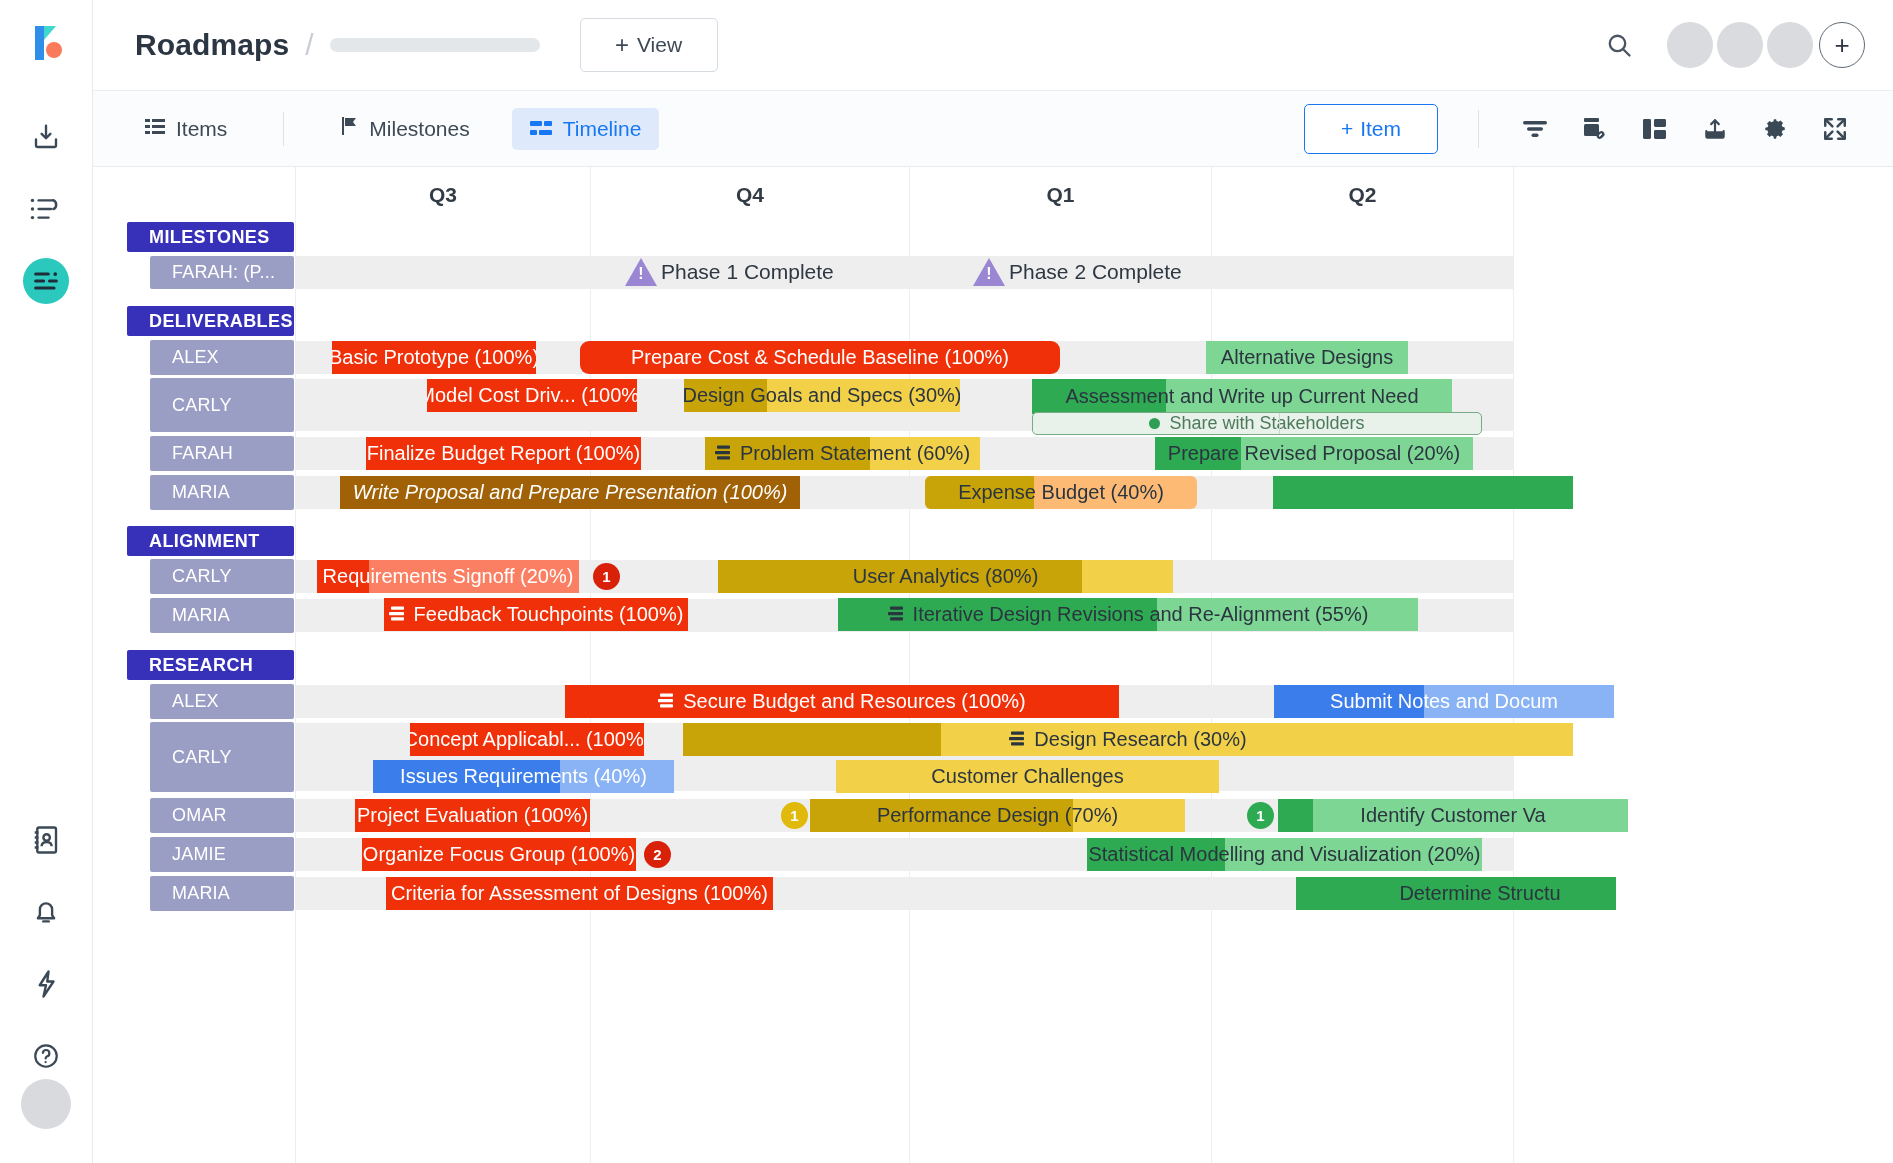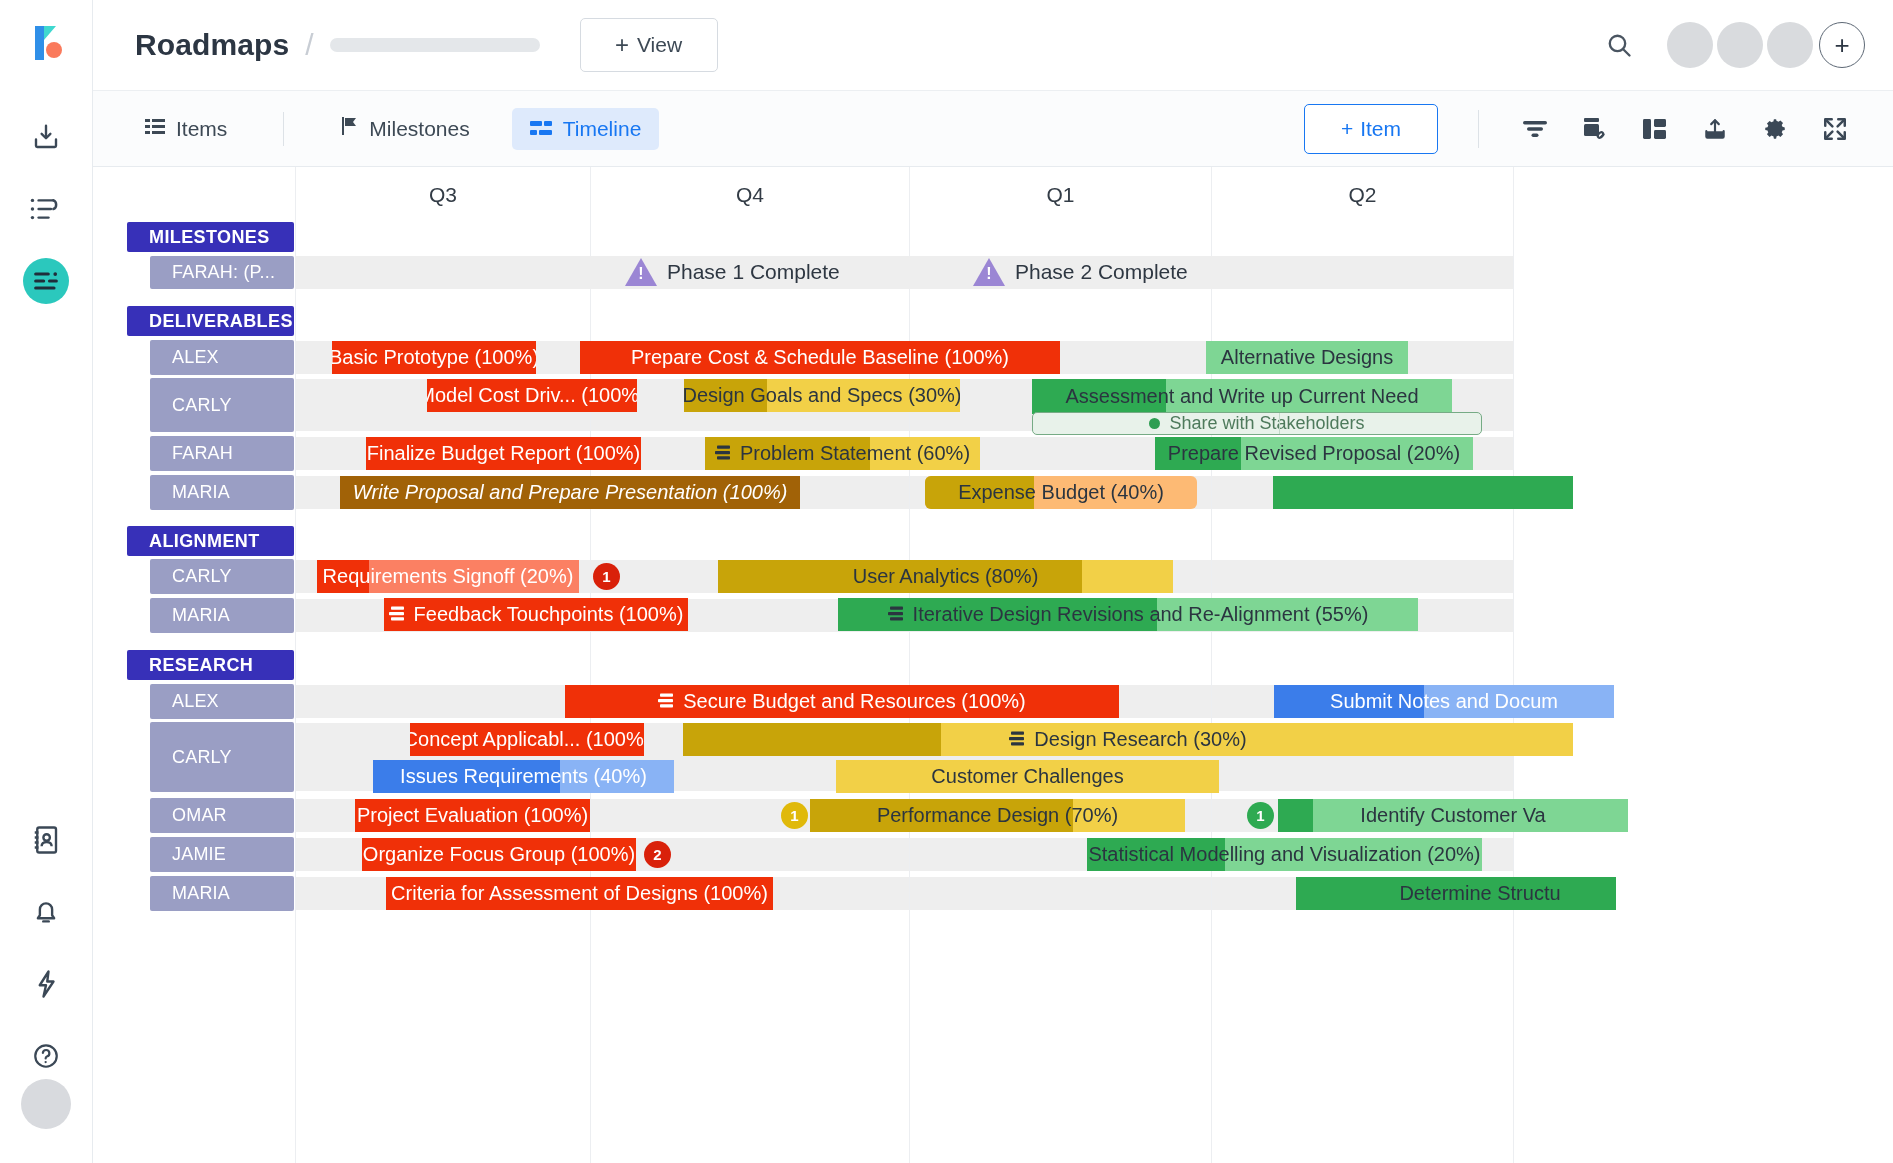--- a/index.html
+++ b/index.html
@@ -92,21 +92,21 @@
   .toolsep { width:1px; height: 38px; background: #dde2e7; margin: 0 26px 0 40px; }
   .tool { margin: 0 17px; color: #3b4856; cursor: pointer; display:flex; }
 
   
   .tl { flex: 1 1 auto; position: relative; overflow: hidden; background: #fff; }
   .tl-inner { position: absolute; inset: 0; }
   .q-cell {
     position: absolute; top: 0; height: 56px;
     border-left: 1px solid #e6e9ed;
     display: flex; align-items: center; justify-content: center;
-    font-size: 21px; color: #333c46;
+    font-size: 21px; color: #333c46; font-weight: bold;
   }
   .q-line {
     position: absolute; top: 0; bottom: 0; width: 1px; background: #eceef1;
   }
 
   .row-label {
     position: absolute; border-radius: 2px;
     display: flex; align-items: center;
     font-size: 18px; color: #ffffff; font-weight: 600;
     letter-spacing: .4px;
@@ -125,21 +125,21 @@
   .bar .lbl { position: relative; z-index: 2; padding: 0 10px; display:flex; align-items:center; gap:8px; }
 
   .badge {
     position: absolute; width: 27px; height: 27px; border-radius: 50%;
     display: flex; align-items: center; justify-content: center;
     color: #fff; font-size: 15px; font-weight: 700; z-index: 5;
   }
 
   .ms-band { position: absolute; background: #eeeeee; }
   .ms {
-    position: absolute; display: flex; align-items: center; gap: 10px;
+    position: absolute; display: flex; align-items: center; gap: 4px;
     font-size: 21px; color: #2e3742; white-space: nowrap; cursor: pointer;
   }
   .ms-tri { width: 0; height: 0; border-left: 16px solid transparent;
             border-right: 16px solid transparent; border-bottom: 28px solid #9b86d4;
             position: relative; }
   .ms-tri::after {
     content: "!"; position: absolute; left: -3px; top: 7px; width: 6px;
     color: #fff; font-size: 16px; font-weight: 700; text-align: center;
   }
 
@@ -388,21 +388,21 @@
           <div class="row-label person" style="left: 57px; top: 517px; width: 144px; height: 35px;">ALEX</div>
           <div class="row-label person" style="left: 57px; top: 555px; width: 144px; height: 70px;">CARLY</div>
           <div class="row-label person" style="left: 57px; top: 631px; width: 144px; height: 35px;">OMAR</div>
           <div class="row-label person" style="left: 57px; top: 670px; width: 144px; height: 35px;">JAMIE</div>
           <div class="row-label person" style="left: 57px; top: 709px; width: 144px; height: 35px;">MARIA</div>
           <div class="bar" style="left: 239px; top: 174px; width: 204px; height: 33px; background: rgb(240, 48, 8); color: rgb(255, 255, 255);">
             <div class="lbl">
               <span>Basic Prototype (100%)</span>
             </div>
           </div>
-          <div class="bar" style="left: 487px; top: 174px; width: 480px; height: 33px; background: rgb(240, 48, 8); color: rgb(255, 255, 255);">
+          <div class="bar" style="left: 487px; top: 174px; width: 480px; height: 33px; background: rgb(240, 48, 8); color: rgb(255, 255, 255); border-radius: 9px;">
             <div class="lbl">
               <span>Prepare Cost &amp; Schedule Baseline (100%)</span>
             </div>
           </div>
           <div class="bar" style="left: 1113px; top: 174px; width: 202px; height: 33px; background: rgb(126, 214, 148); color: rgb(43, 53, 64);">
             <div class="lbl">
               <span>Alternative Designs</span>
             </div>
           </div>
           <div class="bar" style="left: 334px; top: 212px; width: 210px; height: 33px; background: rgb(240, 48, 8); color: rgb(255, 255, 255);">

